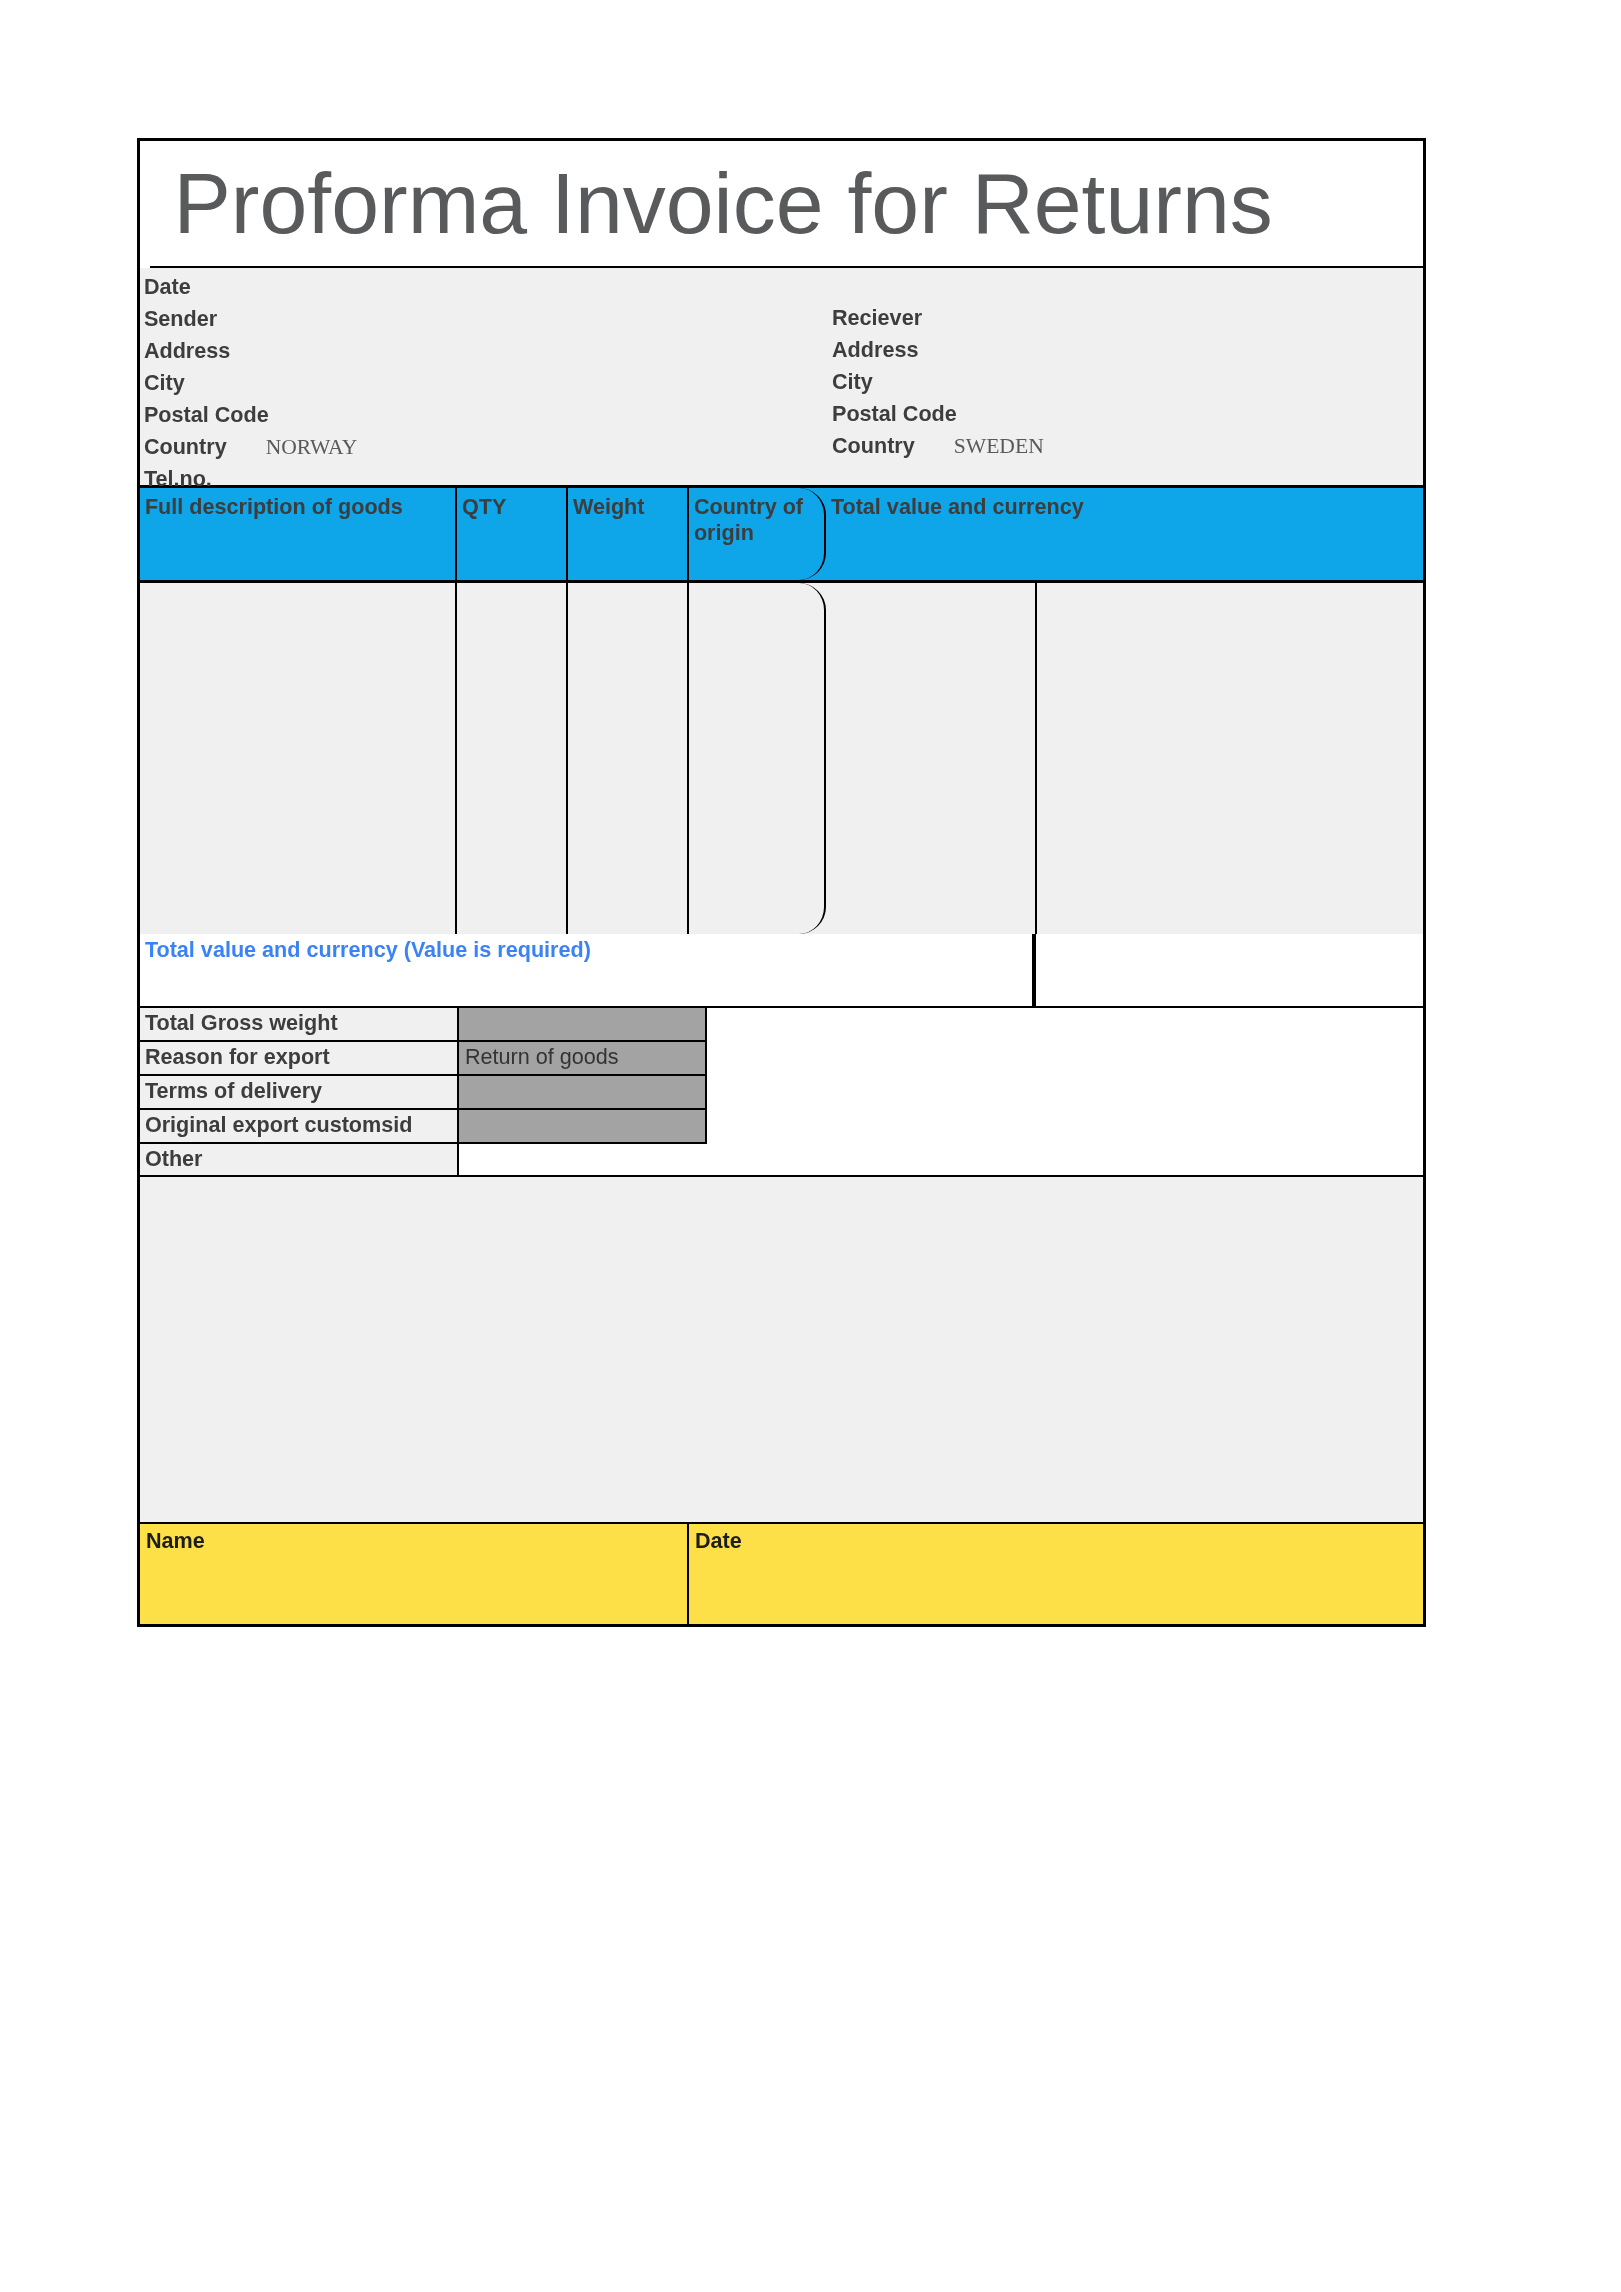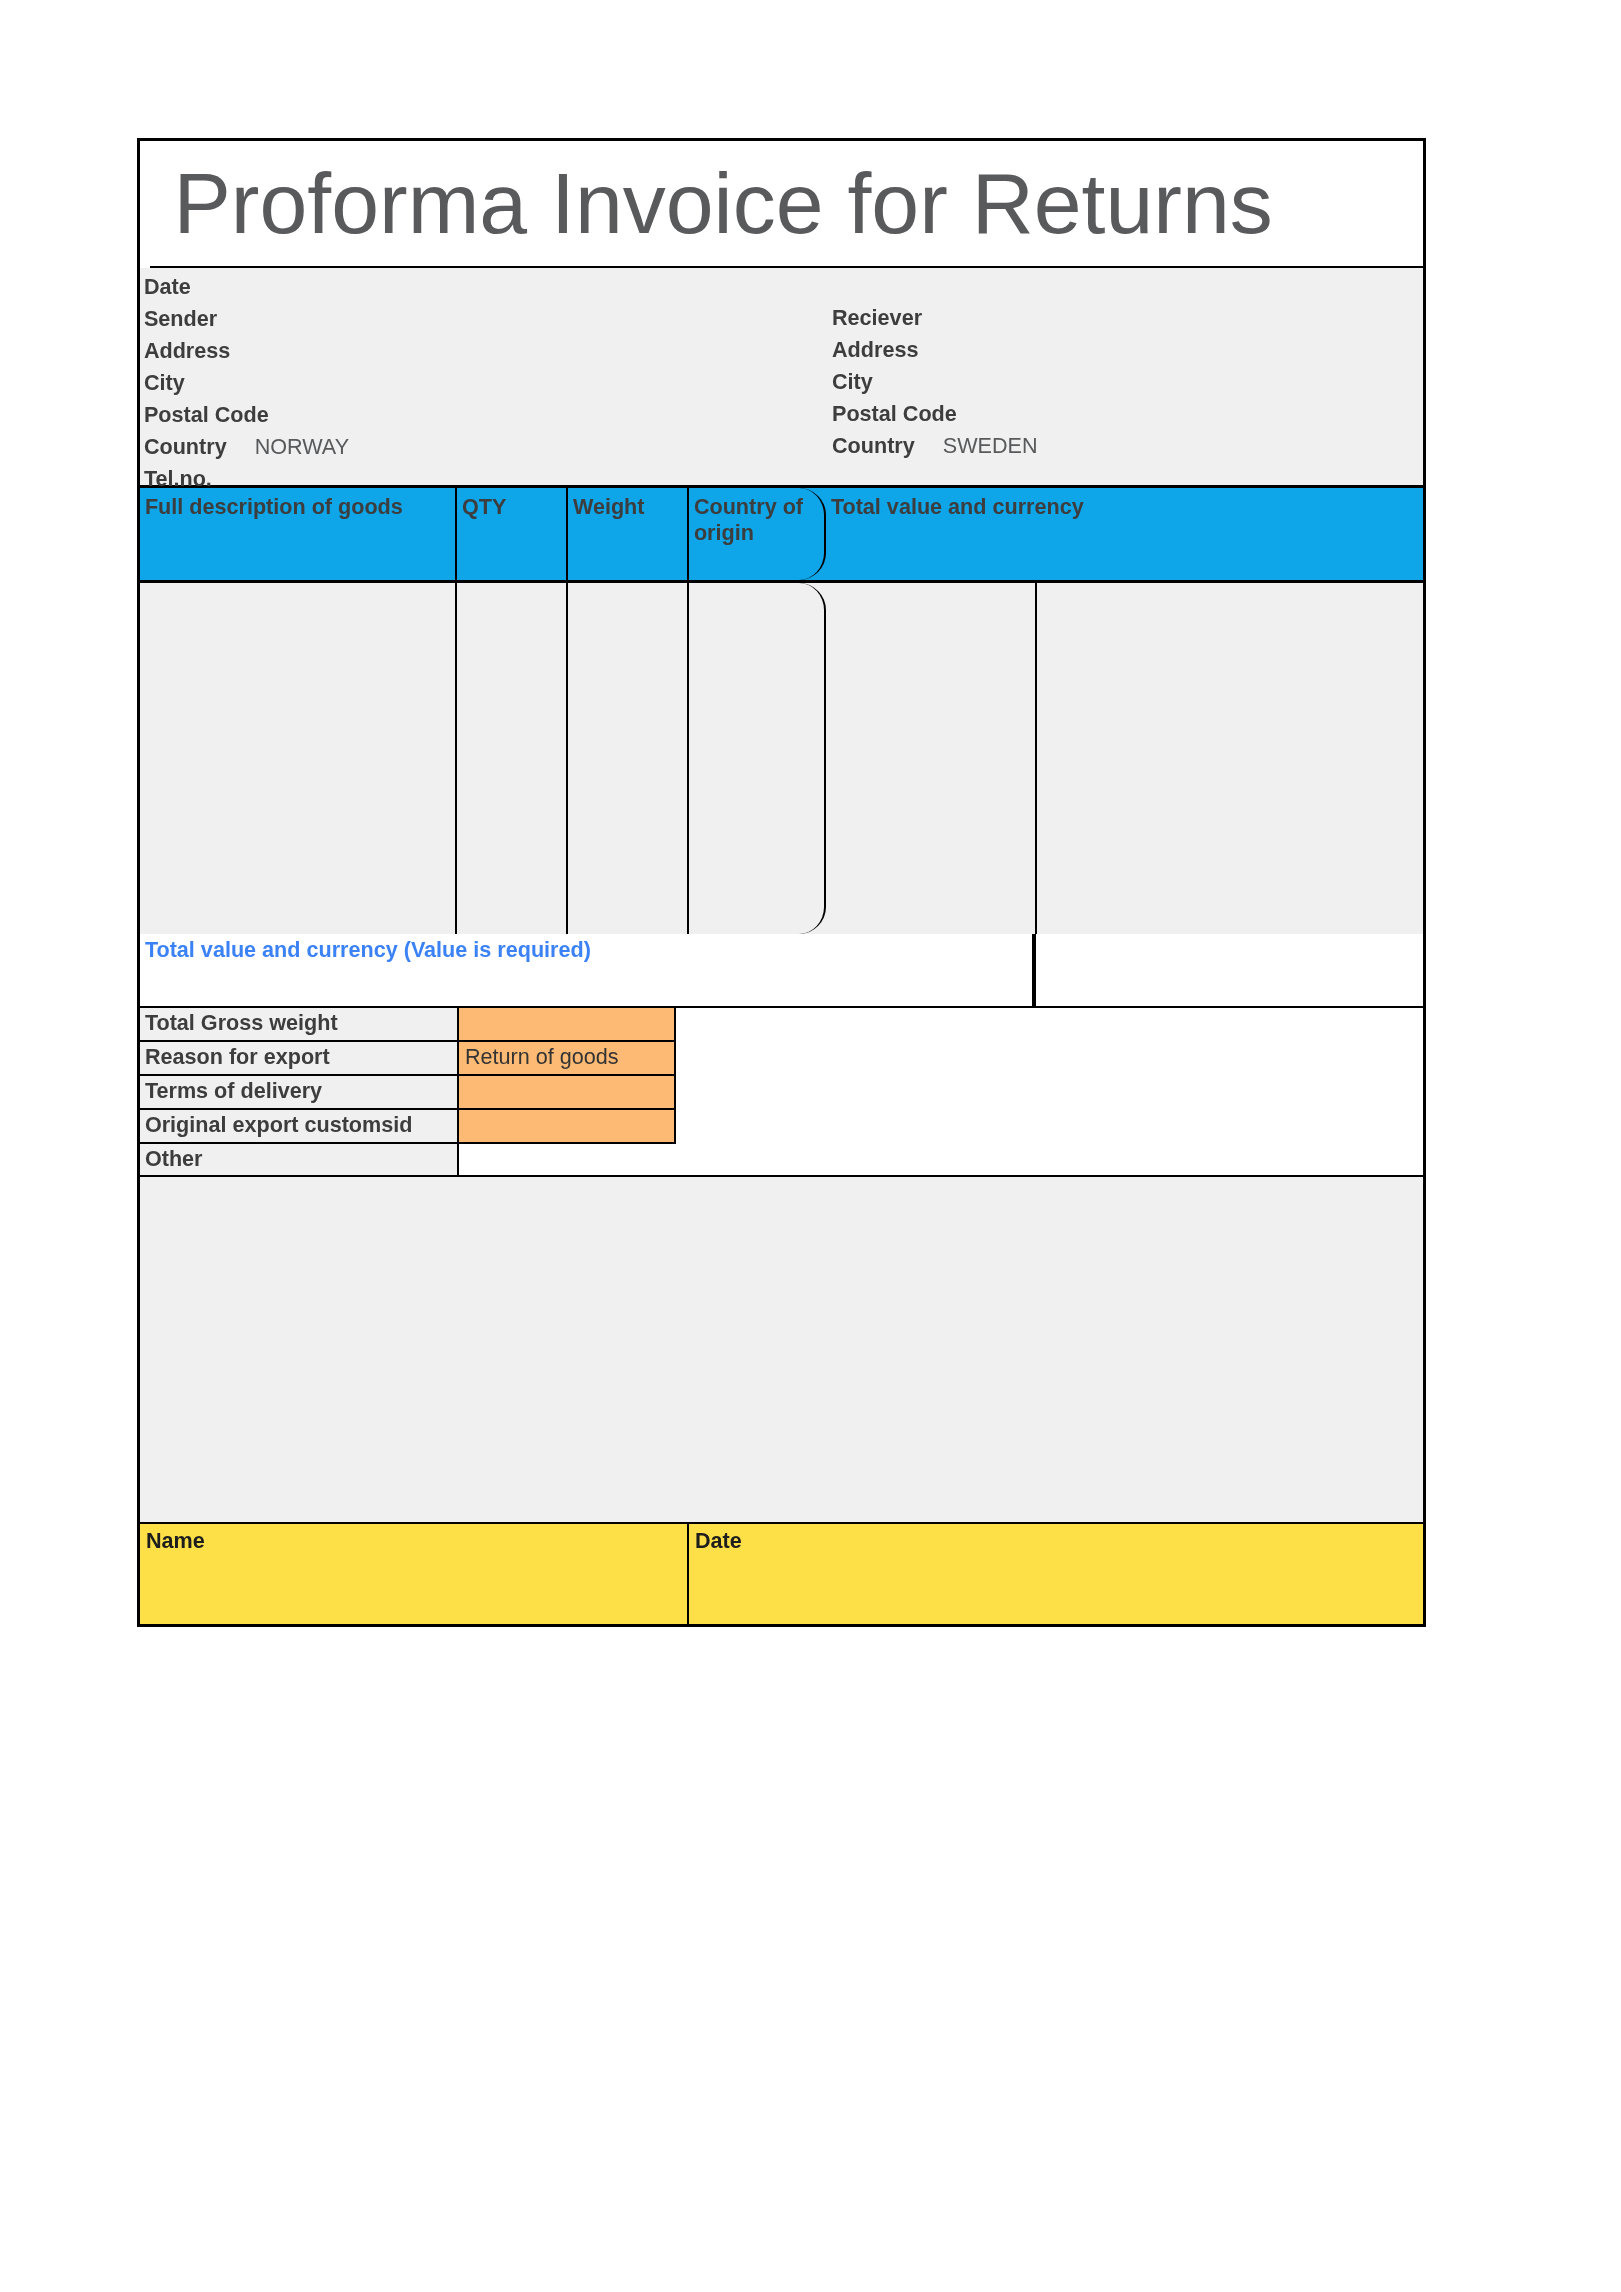--- a/index.html
+++ b/index.html
@@ -36,21 +36,21 @@
     height: 220px;
     border-bottom: 3.9px solid #000;
     background: #f0f0f0;
     position: relative;
     font-size: 21.6px;
     line-height: 32px;
   }
   .party-col { position: absolute; top: 2.9px; left: 3.9px; }
   .party-col.right { left: 692px; top: 34px; }
   .party-line .lbl { font-weight: bold; color: #3d3d3d; }
-  .party-line .val { font-weight: normal; color: #58595b; margin-left: 22px; }
+  .party-line .val { font-weight: normal; color: #58595b; margin-left: 33px; font-family: Liberation Serif, serif; }
   
   .goods-header { display: flex; height: 95px; border-bottom: 3.9px solid #000; background: #0ea5e9; }
   .goods-body   { display: flex; height: 351px; background: #f0f0f0; }
   .gcell {
     border-right: 2px solid #000;
     padding: 5.9px 3.9px 0 4.9px;
     font-size: 21.6px; line-height: 26.5px;
     font-weight: bold; color: #3d3d3d;
   }
   .gcell:last-child { border-right: none; flex: 1; }
@@ -72,21 +72,21 @@
   .summary { border-bottom: 2.9px solid #000; background: #fff; }
   .summary-row { display: flex; height: 34px; }
   .summary-row .s-label {
     width: 319px; background: #f0f0f0;
     border-right: 2.9px solid #000; border-bottom: 2.9px solid #000;
     font-size: 21.6px; font-weight: bold; color: #3d3d3d;
     line-height: 30px; padding-left: 4.9px;
     white-space: nowrap; overflow: hidden;
   }
   .summary-row .s-value {
-    width: 217px; background: #fdba74;
+    width: 248px; background: #a3a3a3;
     border-right: 2.9px solid #000; border-bottom: 2.9px solid #000;
     font-size: 21.6px; font-weight: normal; color: #333;
     line-height: 30px; padding-left: 5.9px;
     white-space: nowrap; overflow: hidden;
   }
   .summary-row .s-rest { flex: 1; background: #fff; }
   .summary-row:last-child { height: 31px; gap: 8px; }
   .summary-row:last-child .s-label { border-bottom: none; }
   .summary-row:last-child .s-value {
     background: transparent; border-right: none; border-bottom: none; flex: 1;

